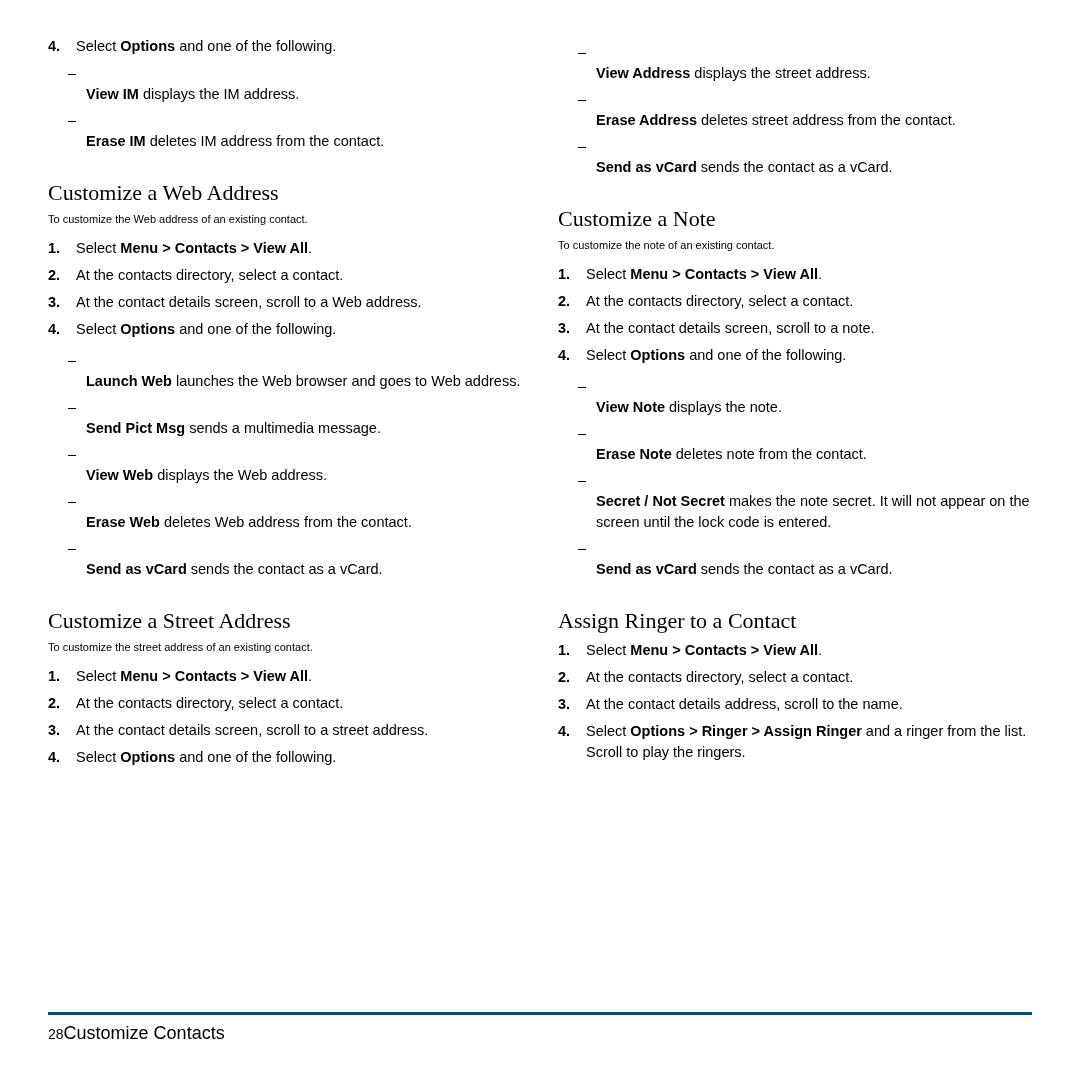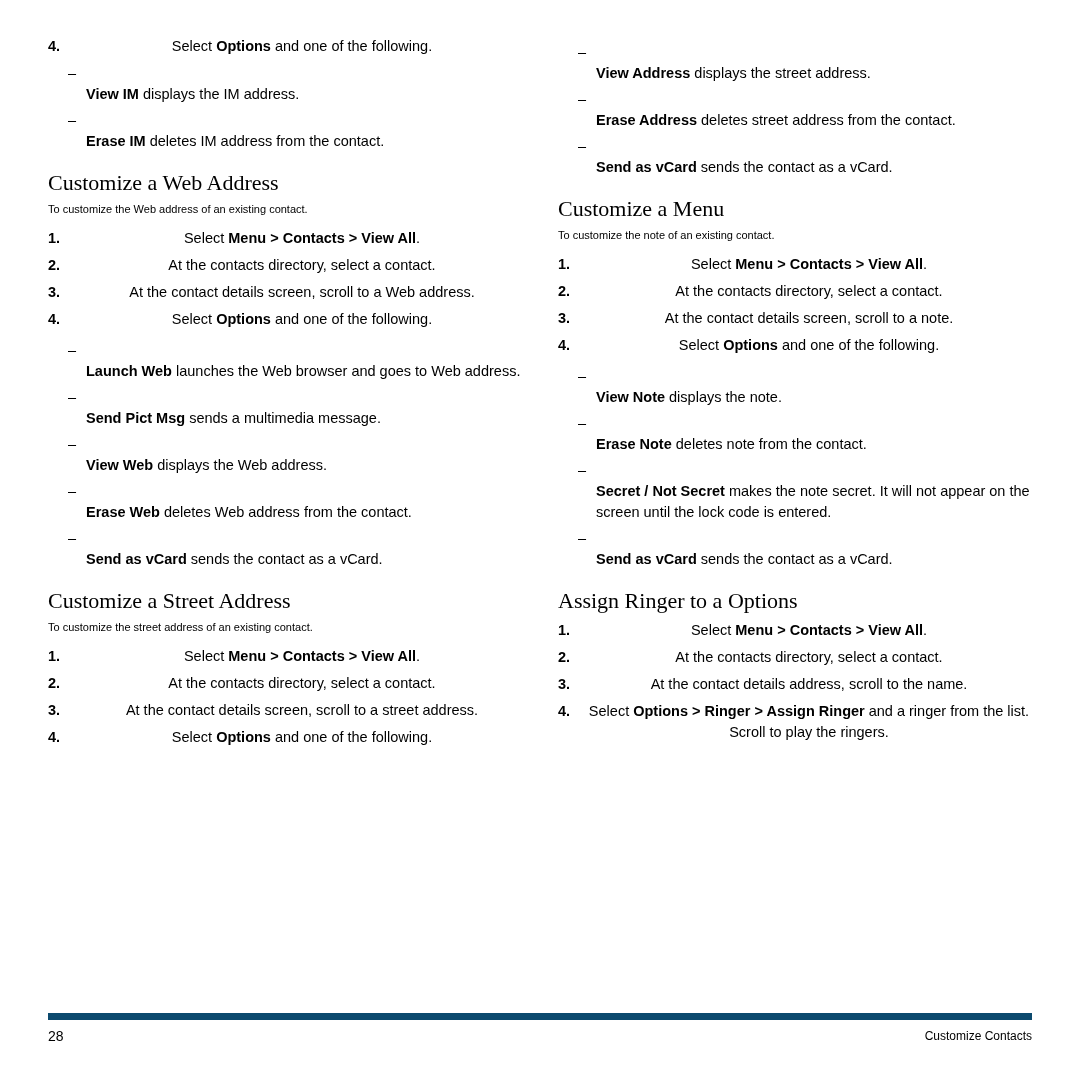--- a/index.html
+++ b/index.html
@@ -34,21 +34,21 @@
       flex-shrink: 0;
     }
     .right-col {
       flex: 1;
     }
     .section-title {
       font-size: 22px;
       font-weight: normal;
       font-family: Georgia, 'Times New Roman', serif;
       margin-bottom: 6px;
-      margin-top: 18px;
+      margin-top: 28px;
     }
     .section-intro {
       font-size: 11px;
       margin-bottom: 10px;
       line-height: 1.45;
     }
     .numbered-list {
       list-style: none;
       padding: 0;
       margin: 0 0 10px 0;
@@ -60,21 +60,20 @@
       line-height: 1.45;
       font-size: 14.5px;
     }
     .num {
       font-weight: bold;
       min-width: 28px;
       flex-shrink: 0;
     }
     .li-content {
       flex: 1;
-      text-align: center;
     }
     .bullet-list {
       list-style: none;
       padding: 0;
       margin: 4px 0 4px 20px;
     }
     .bullet-list li {
       display: flex;
       flex-direction: row;
       margin-bottom: 5px;
@@ -88,31 +87,30 @@
     .bullet-content {
       flex: 1;
       margin-top: 21px;
     }
     b {
       font-weight: bold;
     }
     .footer-bar {
       display: flex;
       flex-direction: row;
-      justify-content: space-between;
       align-items: center;
-      border-top: 7px solid #0c4a6e;
+      border-top: 3px solid #0c4a6e;
       padding-top: 8px;
       margin-top: 10px;
     }
     .footer-page {
       font-size: 14px;
     }
     .footer-title {
-      font-size: 12px;
+      font-size: 18px;
     }
     .top-item {
       display: flex;
       flex-direction: row;
       margin-bottom: 6px;
       line-height: 1.45;
       font-size: 14.5px;
     }
     .top-num {
       font-weight: bold;
@@ -220,21 +218,21 @@
         <li>
           <span class="dash">–</span>
           <span class="bullet-content"><b>Erase Address</b> deletes street address from the contact.</span>
         </li>
         <li>
           <span class="dash">–</span>
           <span class="bullet-content"><b>Send as vCard</b> sends the contact as a vCard.</span>
         </li>
       </ul>
 
-      <h2 class="section-title">Customize a Menu</h2>
+      <h2 class="section-title">Customize a Note</h2>
       <p class="section-intro">To customize the note of an existing contact.</p>
       <ol class="numbered-list">
         <li>
           <span class="num">1.</span>
           <span class="li-content">Select <b>Menu  &gt; Contacts &gt; View All</b>.</span>
         </li>
         <li>
           <span class="num">2.</span>
           <span class="li-content">At the contacts directory, select a contact.</span>
         </li>
@@ -259,21 +257,21 @@
         <li>
           <span class="dash">–</span>
           <span class="bullet-content"><b>Secret / Not Secret</b> makes the note secret. It will not appear on the screen until the lock code is entered.</span>
         </li>
         <li>
           <span class="dash">–</span>
           <span class="bullet-content"><b>Send as vCard</b> sends the contact as a vCard.</span>
         </li>
       </ul>
 
-      <h2 class="section-title">Assign Ringer to a Options</h2>
+      <h2 class="section-title">Assign Ringer to a Contact</h2>
       <ol class="numbered-list">
         <li>
           <span class="num">1.</span>
           <span class="li-content">Select <b>Menu  &gt; Contacts &gt; View All</b>.</span>
         </li>
         <li>
           <span class="num">2.</span>
           <span class="li-content">At the contacts directory, select a contact.</span>
         </li>
         <li>

